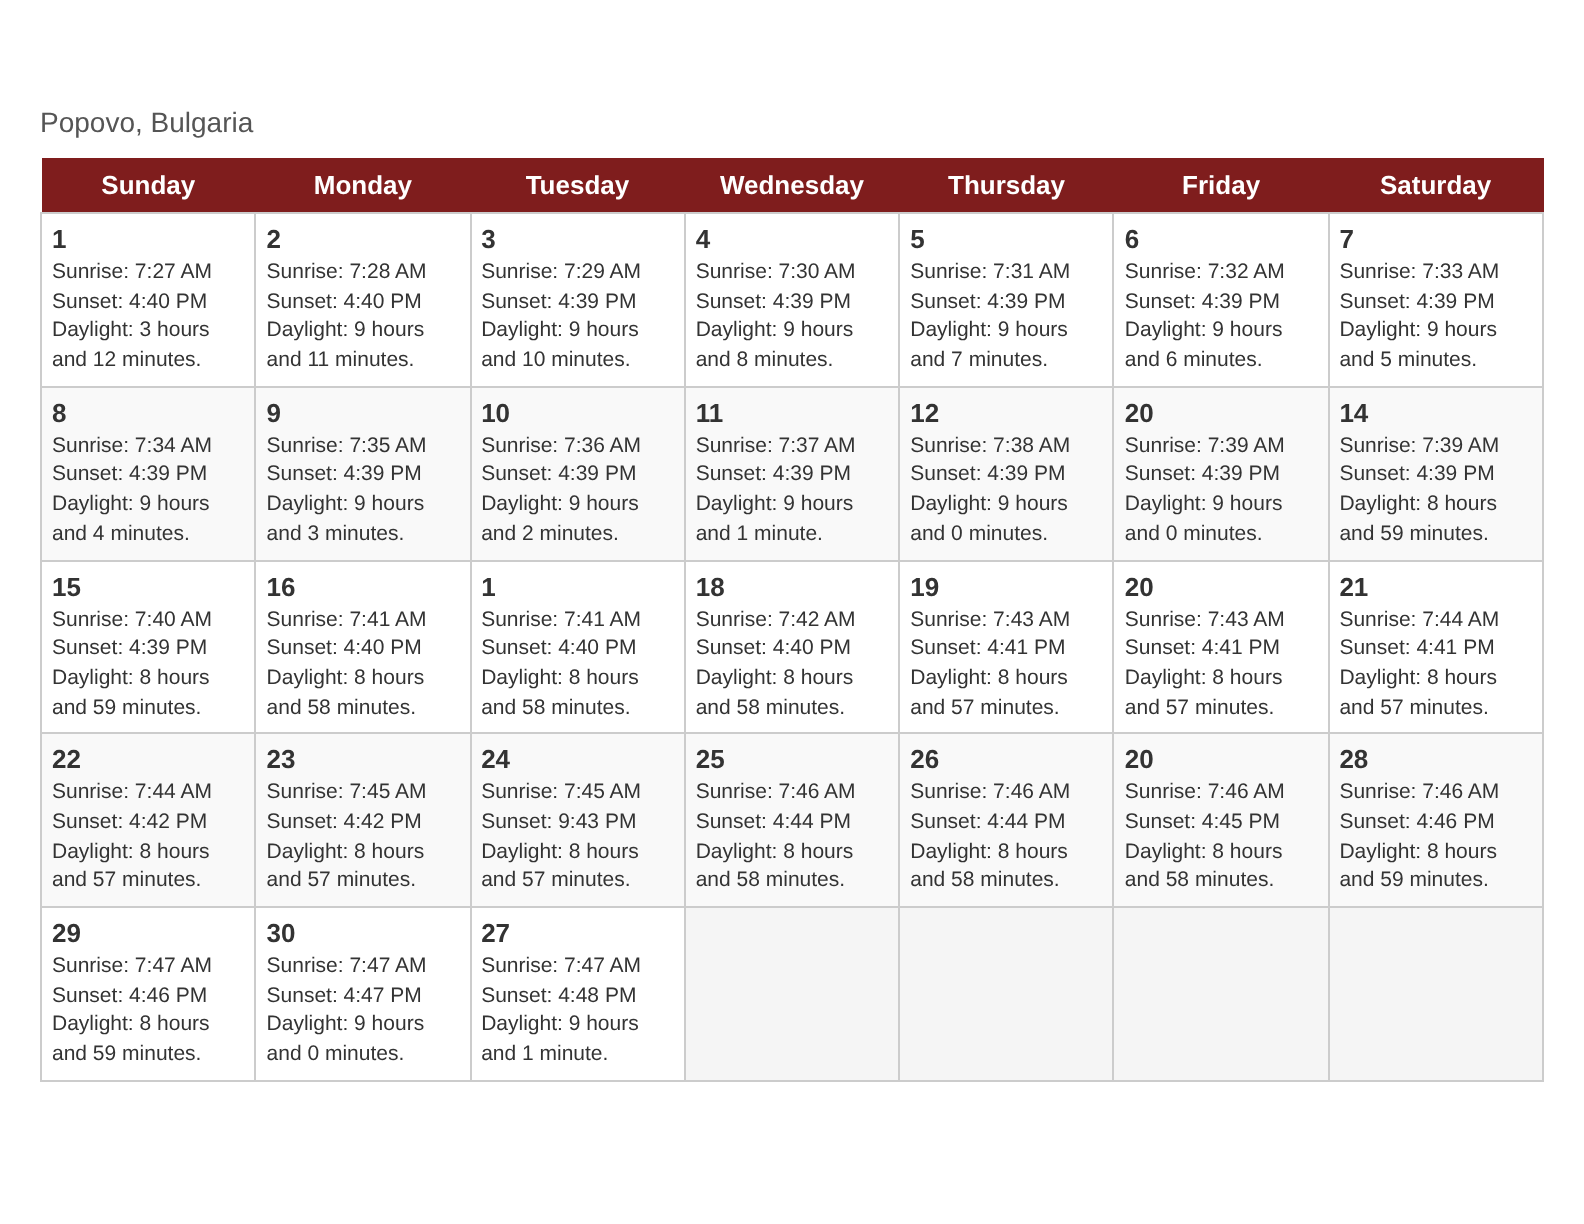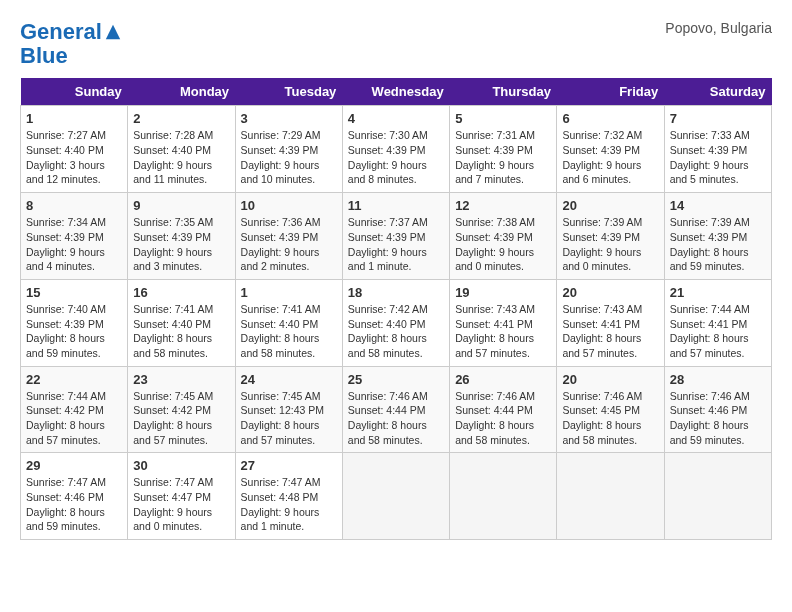--- a/index.html
+++ b/index.html
@@ -38,30 +38,31 @@
       text-align: right;
     }
     .month-title {
       font-size: 32px;
       color: #333;
       font-weight: normal;
     }
     .location {
       font-size: 14px;
       color: #555;
+      margin-top: 33px;
     }
     table {
       width: 100%;
       border-collapse: collapse;
       table-layout: fixed;
     }
     th {
-      background-color: #4c1d95;
+      background-color: #7f1d1d;
       color: #fff;
-      text-align: right;
+      text-align: center;
       padding: 6px 6px;
       font-size: 13px;
       font-weight: bold;
     }
     td {
       border: 1px solid #ccc;
       vertical-align: top;
       padding: 5px 5px;
       font-size: 10.5px;
       color: #333;
@@ -84,31 +85,20 @@
       background: #f9f9f9;
     }
     
     .row-odd td:not(.empty) { background: #ffffff; }
     .row-even td:not(.empty) { background: #f0f4f8; }
   </style>
 </head>
 <body>
 
 <div class="header">
-  <div class="logo">
-    <div>
-      <div style="display:flex;align-items:center;">
-        <span class="logo-text"><span>General</span></span>
-        <svg class="logo-icon" viewBox="0 0 20 20">
-          <polygon points="2,18 10,2 18,18" fill="#1a6ab5"></polygon>
-        </svg>
-      </div>
-      <div class="logo-text" style="color:#1a6ab5;">Blue</div>
-    </div>
-  </div>
   <div class="title-block">
     <div class="location">Popovo, Bulgaria</div>
   </div>
 </div>
 
 <table>
   <thead>
     <tr>
     <th>Sunday</th>
         <th>Monday</th>
@@ -308,21 +298,21 @@
         <div class="day-info">
           <span>Sunrise: 7:45 AM</span><br>
           <span>Sunset: 4:42 PM</span><br>
           <span>Daylight: 8 hours and 57 minutes.</span>
         </div>
       </td>
         <td>
         <span class="day-num">24</span>
         <div class="day-info">
           <span>Sunrise: 7:45 AM</span><br>
-          <span>Sunset: 12:43 PM</span><br>
+          <span>Sunset: 9:43 PM</span><br>
           <span>Daylight: 8 hours and 57 minutes.</span>
         </div>
       </td>
         <td>
         <span class="day-num">25</span>
         <div class="day-info">
           <span>Sunrise: 7:46 AM</span><br>
           <span>Sunset: 4:44 PM</span><br>
           <span>Daylight: 8 hours and 58 minutes.</span>
         </div>

